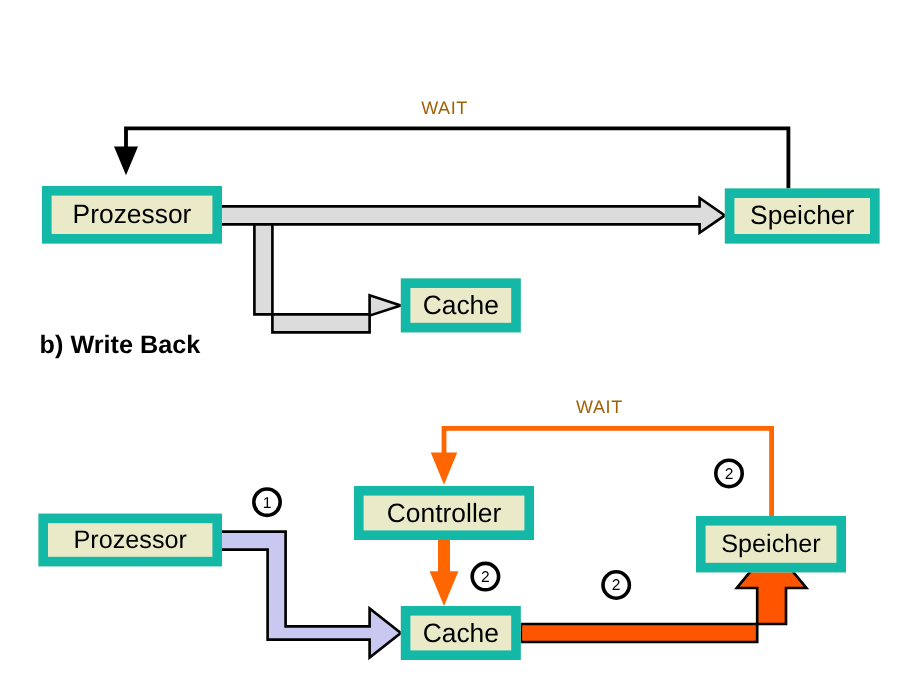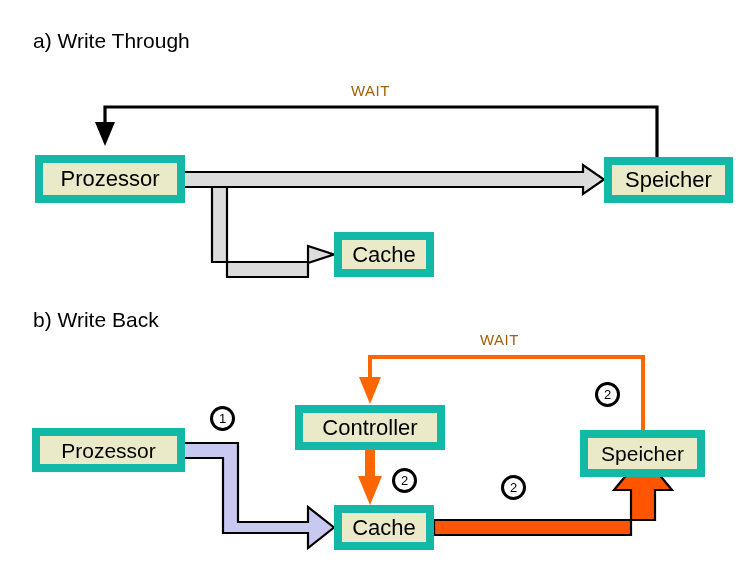--- a/index.html
+++ b/index.html
@@ -30,21 +30,21 @@
     overflow: visible;
   }
   .panel-title {
     position: absolute;
     font-size: 21px;
     color: #000000;
     white-space: nowrap;
     letter-spacing: 0px;
   }
   #title-a { left: 33px; top: 29px; }
-  #title-b { left: 33px; top: 308px; }
+  #title-b { left: 33px; top: 276px; font-weight: bold; }
 
   .node {
     position: absolute;
     box-sizing: border-box;
     background: #eaeac8;
     border: 8px solid #14b8a6;
     display: flex;
     align-items: center;
     justify-content: center;
     color: #000000;
@@ -73,21 +73,20 @@
     align-items: center;
     justify-content: center;
     line-height: 1;
   }
 </style>
 </head>
 <body>
 
 <div id="diagram-root">
 
-  <div class="panel-title" id="title-a">a) Write Through</div>
 
   <svg class="layer" viewBox="0 0 751 580" xmlns="http://www.w3.org/2000/svg">
 
     <g>
       <path d="M 183,172 L 583,172 L 583,165 L 604,179.5 L 583,194 L 583,187 L 183,187 Z" fill="#dcdcdc" stroke="#000000" stroke-width="2.2" stroke-linejoin="miter"></path>
     </g>
 
     <g>
       <path d="M 212,187 L 212,262 L 308,262 L 308,246 L 334,254.5 L 308,263 L 308,277 L 227,277 L 227,187 Z" fill="#dcdcdc" stroke="#000000" stroke-width="2.2" stroke-linejoin="miter"></path>
     </g>

